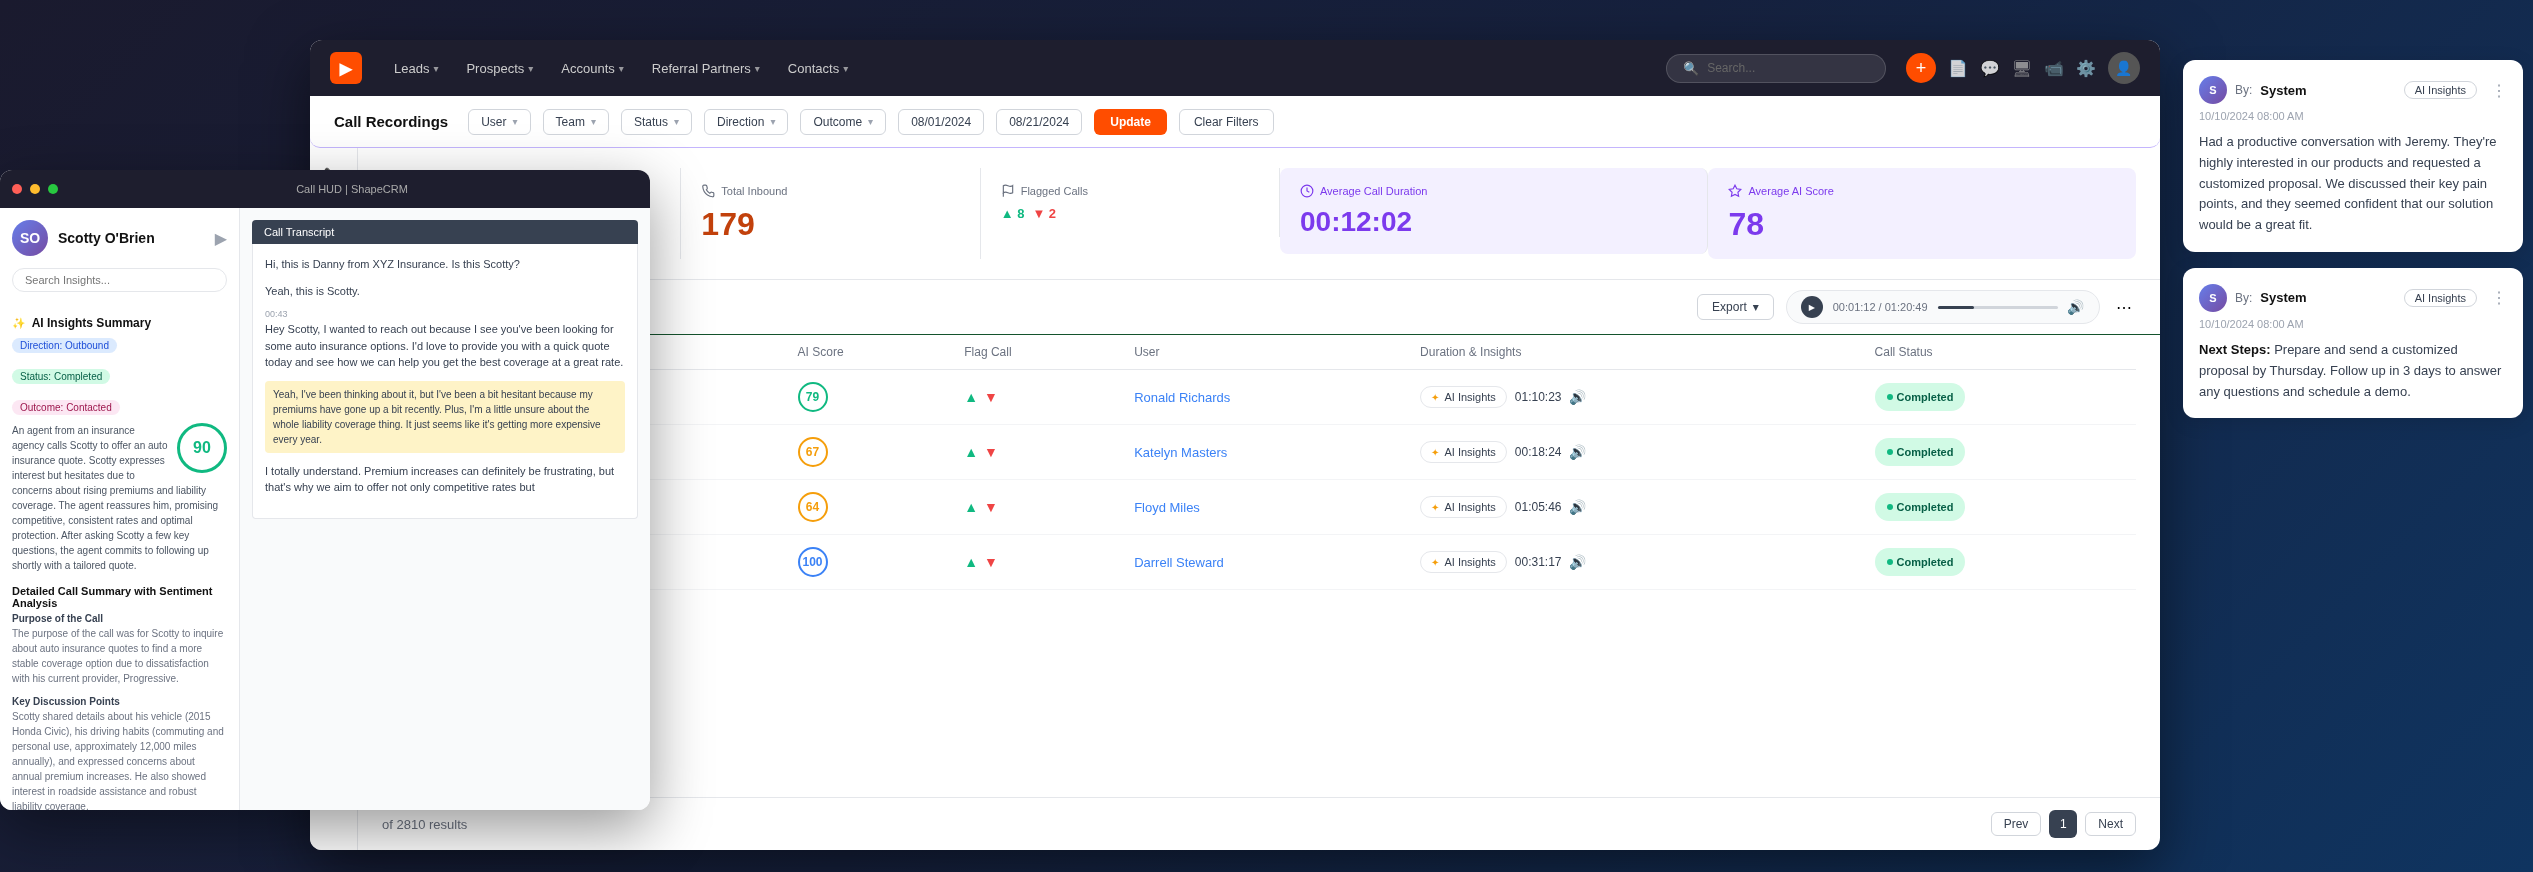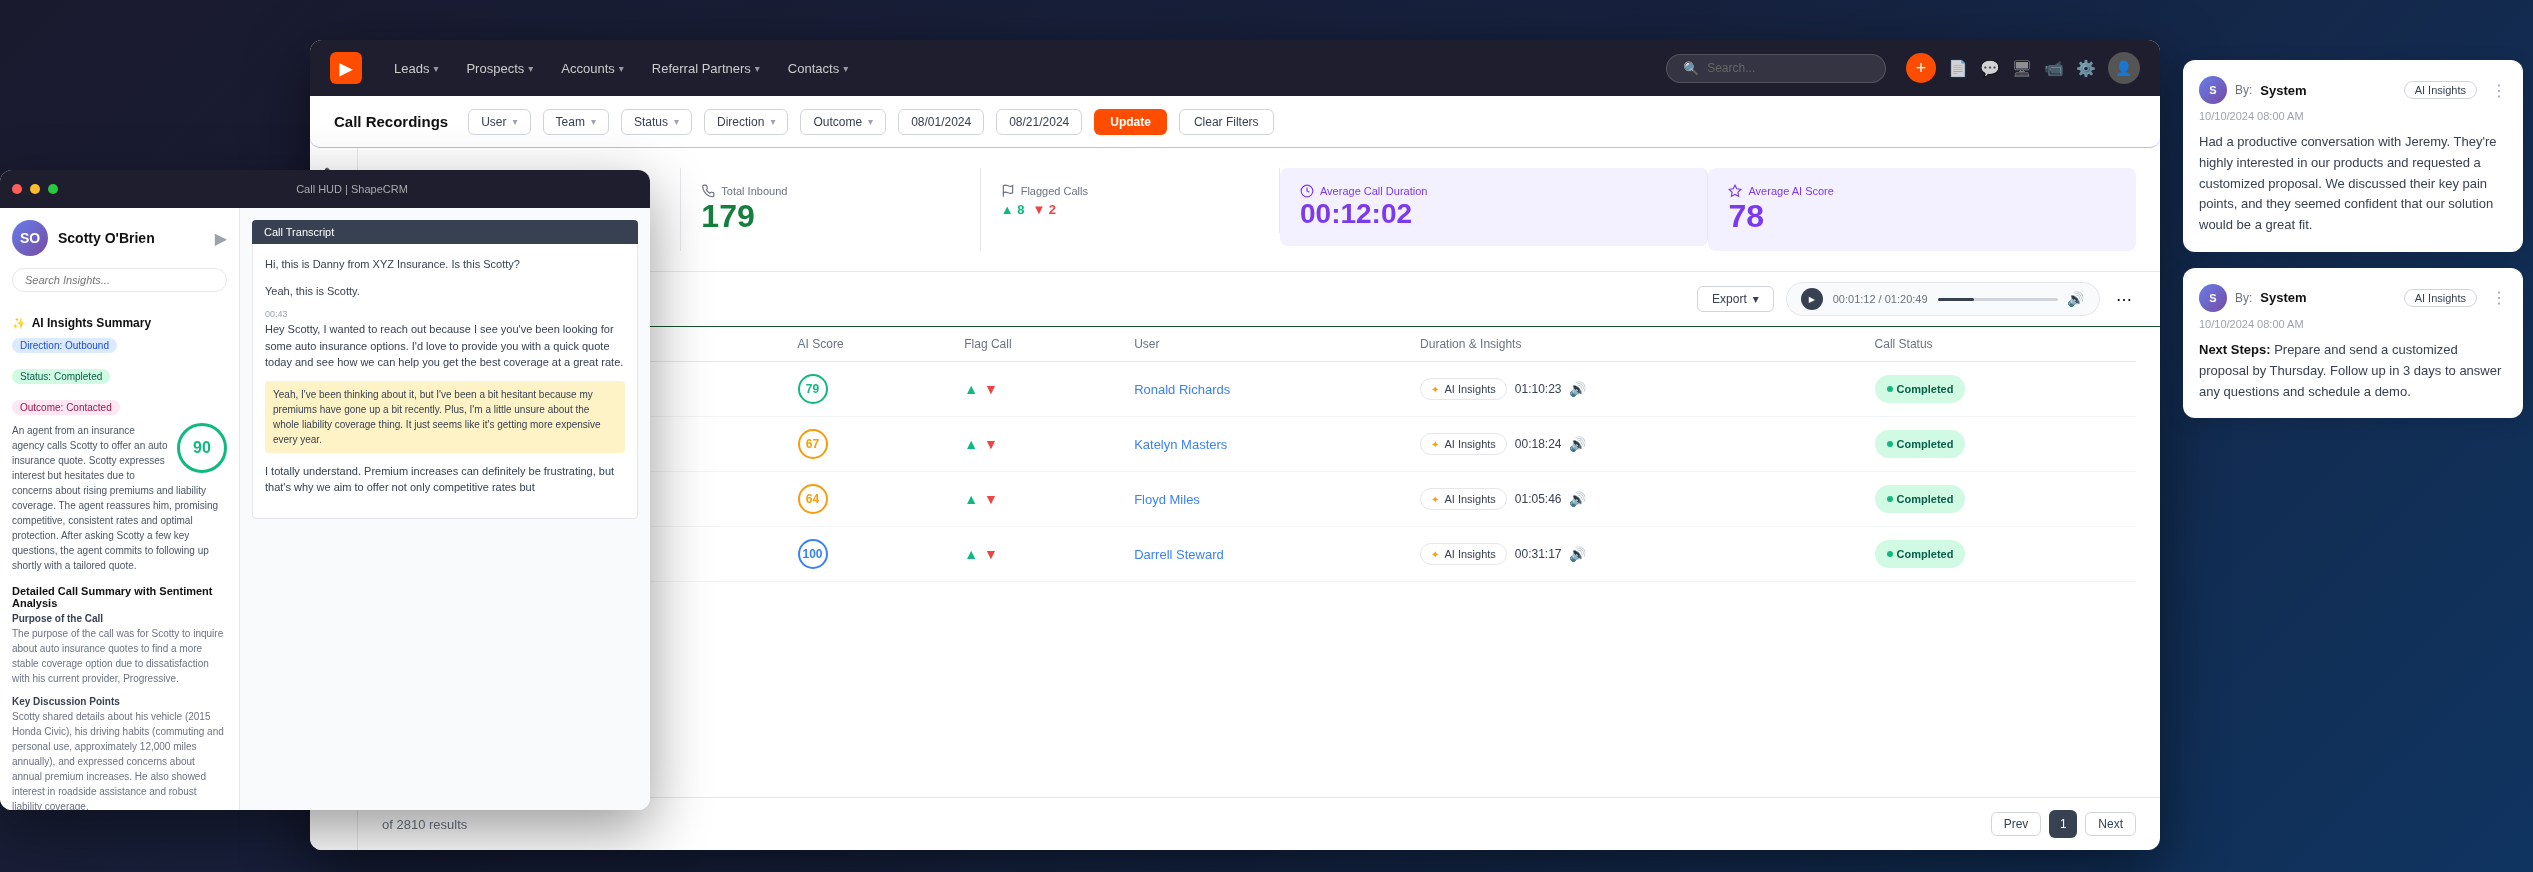--- a/index.html
+++ b/index.html
@@ -202,26 +202,27 @@
       padding: 16px 20px;
       border-right: 1px solid #e5e7eb;
     }
     .stat-card:last-child { border-right: none; }
     .stat-label {
       font-size: 11px;
       color: #6b7280;
       display: flex;
       align-items: center;
       gap: 6px;
+      margin-bottom: 8px;
     }
     .stat-label svg { width: 14px; height: 14px; }
     .stat-value {
       font-size: 32px;
       font-weight: 700;
-      color: #15803d;
+      color: #c2410c;
     }
     .stat-sub {
       display: flex;
       align-items: center;
       gap: 8px;
       margin-top: 4px;
     }
     .badge-green { color: #10b981; font-size: 13px; font-weight: 600; }
     .badge-red { color: #ef4444; font-size: 13px; font-weight: 600; }
 
@@ -459,21 +460,20 @@
     }
     .scotty-name { font-size: 14px; font-weight: 600; color: #111; }
     .small-search {
       width: calc(100% - 24px);
       margin: 0 12px 12px;
       border: 1px solid #e5e7eb;
       border-radius: 20px;
       padding: 5px 12px;
       font-size: 11px;
       color: #9ca3af;
-      font-style: italic;
     }
 
     
     .ai-insights {
       background: #fff;
       padding: 12px;
     }
     .ai-insights-header {
       display: flex;
       align-items: center;

